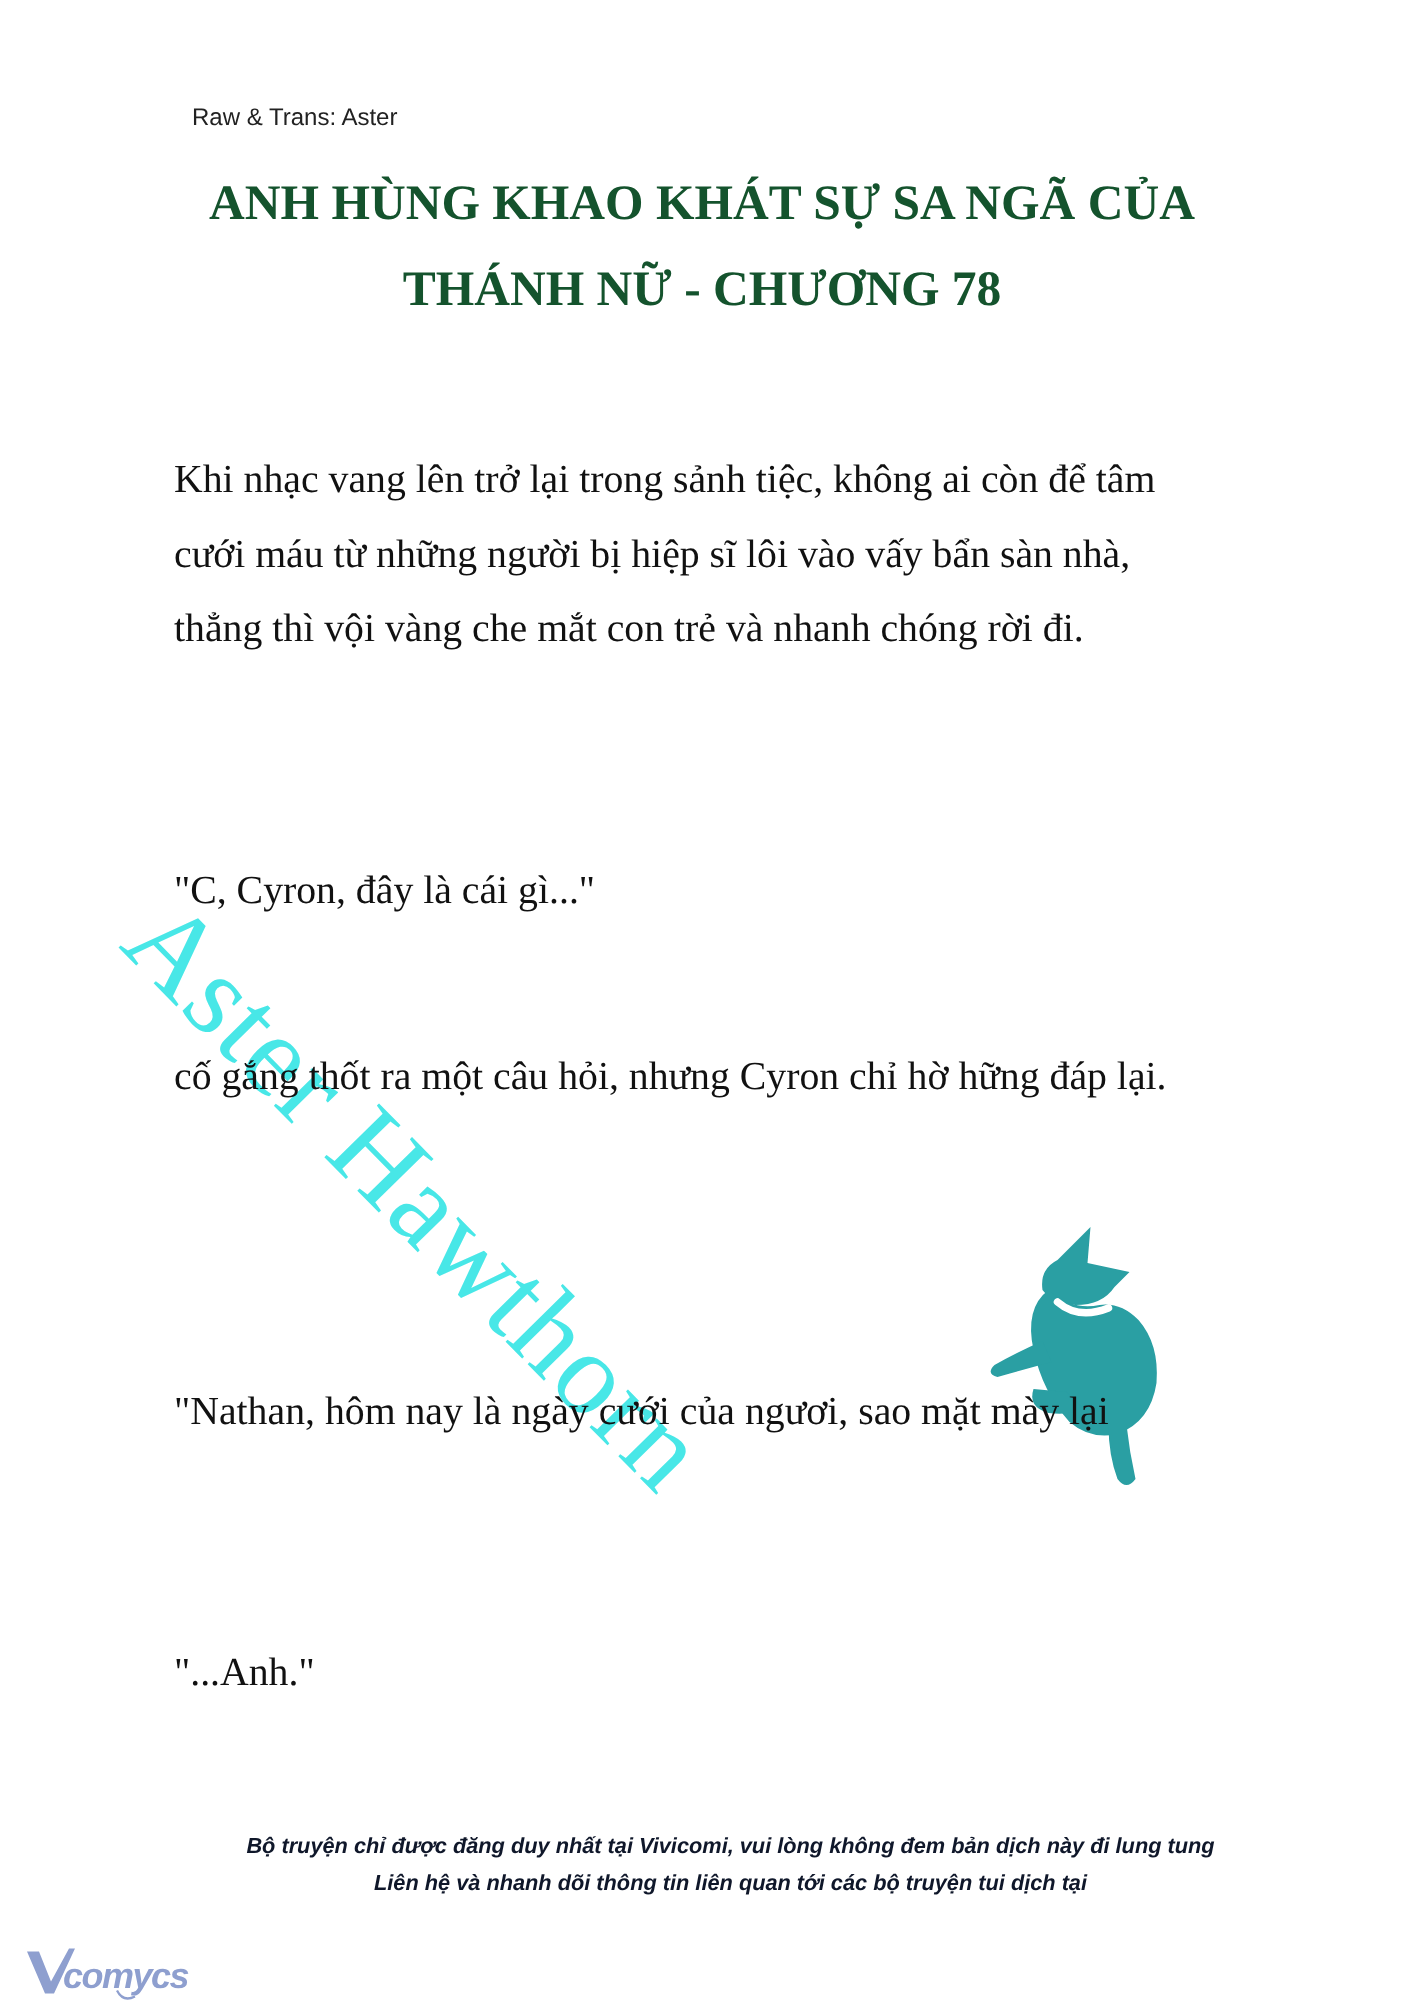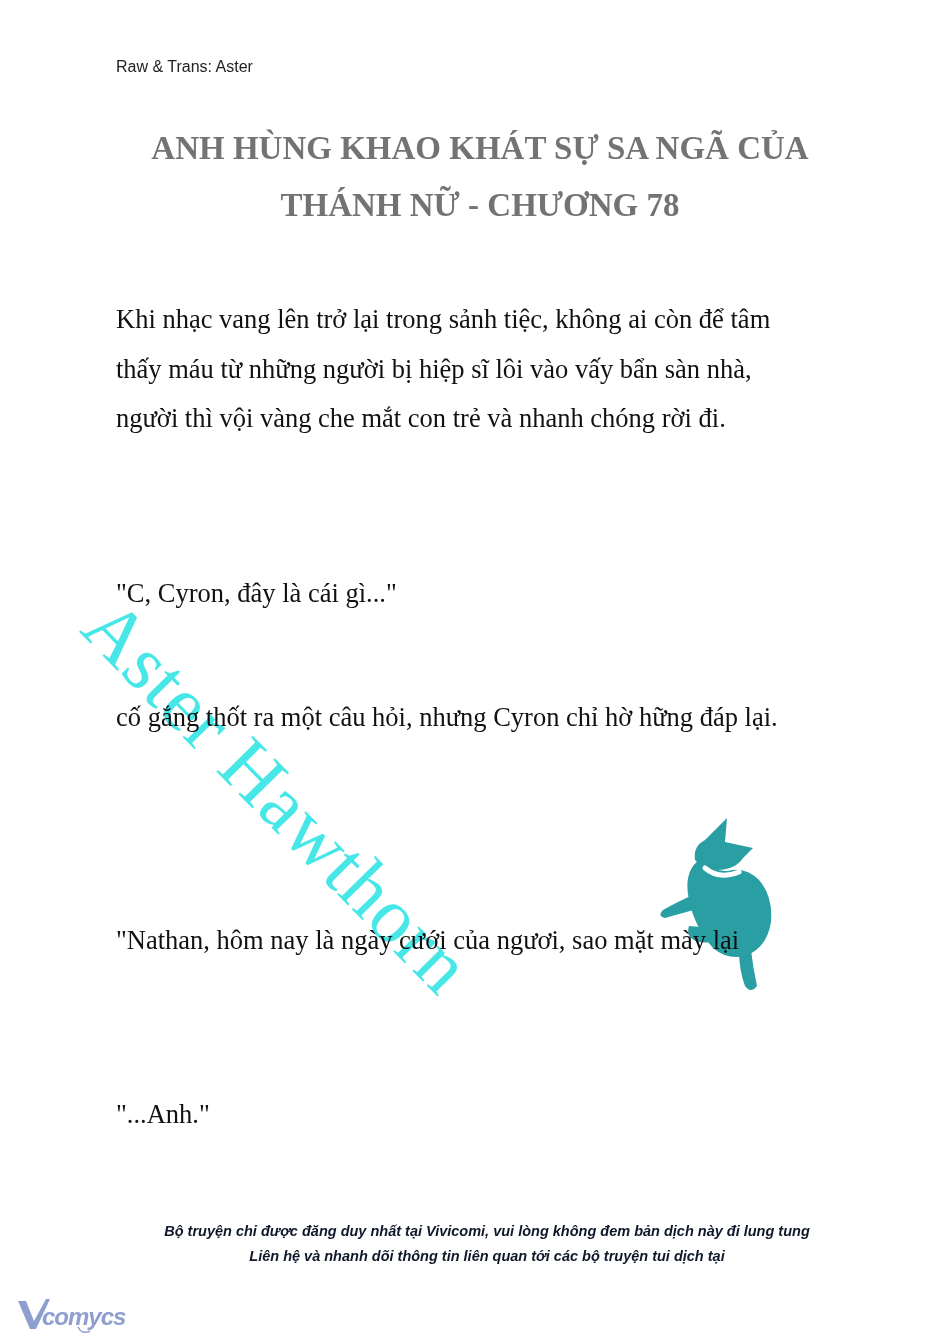--- a/index.html
+++ b/index.html
@@ -15,34 +15,34 @@
       font-family: "Liberation Serif", serif;
       color: #111111;
     }
     .credit {
       position: absolute;
       left: 116px;
       top: 58px;
       font-family: "Liberation Sans", sans-serif;
       font-size: 16px;
       color: #222;
-      margin: 0;
+      margin: 12px;
     }
     .title {
       position: absolute;
       left: 0;
       top: 108px;
       width: 936px;
       text-align: center;
       font-family: "Liberation Serif", serif;
       font-weight: bold;
       font-size: 33px;
       line-height: 57px;
-      color: #737373;
-      margin: 12px;
+      color: #14532d;
+      margin: 0;
     }
     .para {
       position: absolute;
       left: 116px;
       width: 740px;
       font-family: Liberation Serif, serif;
       font-size: 26.5px;
       line-height: 49.5px;
       color: #111;
       margin: 0;
@@ -126,22 +126,22 @@
     <path d="M34 116 Q30 128 44 132 Q60 134 66 128 L56 118 Z"></path>
 
     <path d="M84 140 Q84 160 90 176 Q96 184 102 176 Q98 158 96 140 Z"></path>
   </g>
 
   <path d="M50 58 Q64 70 84 62" stroke="#ffffff" stroke-width="5" fill="none" stroke-linecap="round"></path>
 </svg>
 
 <div class="para p1">
   <span class="line">Khi nhạc vang lên trở lại trong sảnh tiệc, không ai còn để tâm</span>
-  <span class="line">thấy máu từ những người bị hiệp sĩ lôi vào vấy bẩn sàn nhà,</span>
-  <span class="line">người thì vội vàng che mắt con trẻ và nhanh chóng rời đi.</span>
+  <span class="line">cưới máu từ những người bị hiệp sĩ lôi vào vấy bẩn sàn nhà,</span>
+  <span class="line">thẳng thì vội vàng che mắt con trẻ và nhanh chóng rời đi.</span>
 </div>
 
 <div class="para p2">
   <span class="line">"C, Cyron, đây là cái gì..."</span>
 </div>
 
 <div class="para p3">
   <span class="line">cố gắng thốt ra một câu hỏi, nhưng Cyron chỉ hờ hững đáp lại.</span>
 </div>
 

